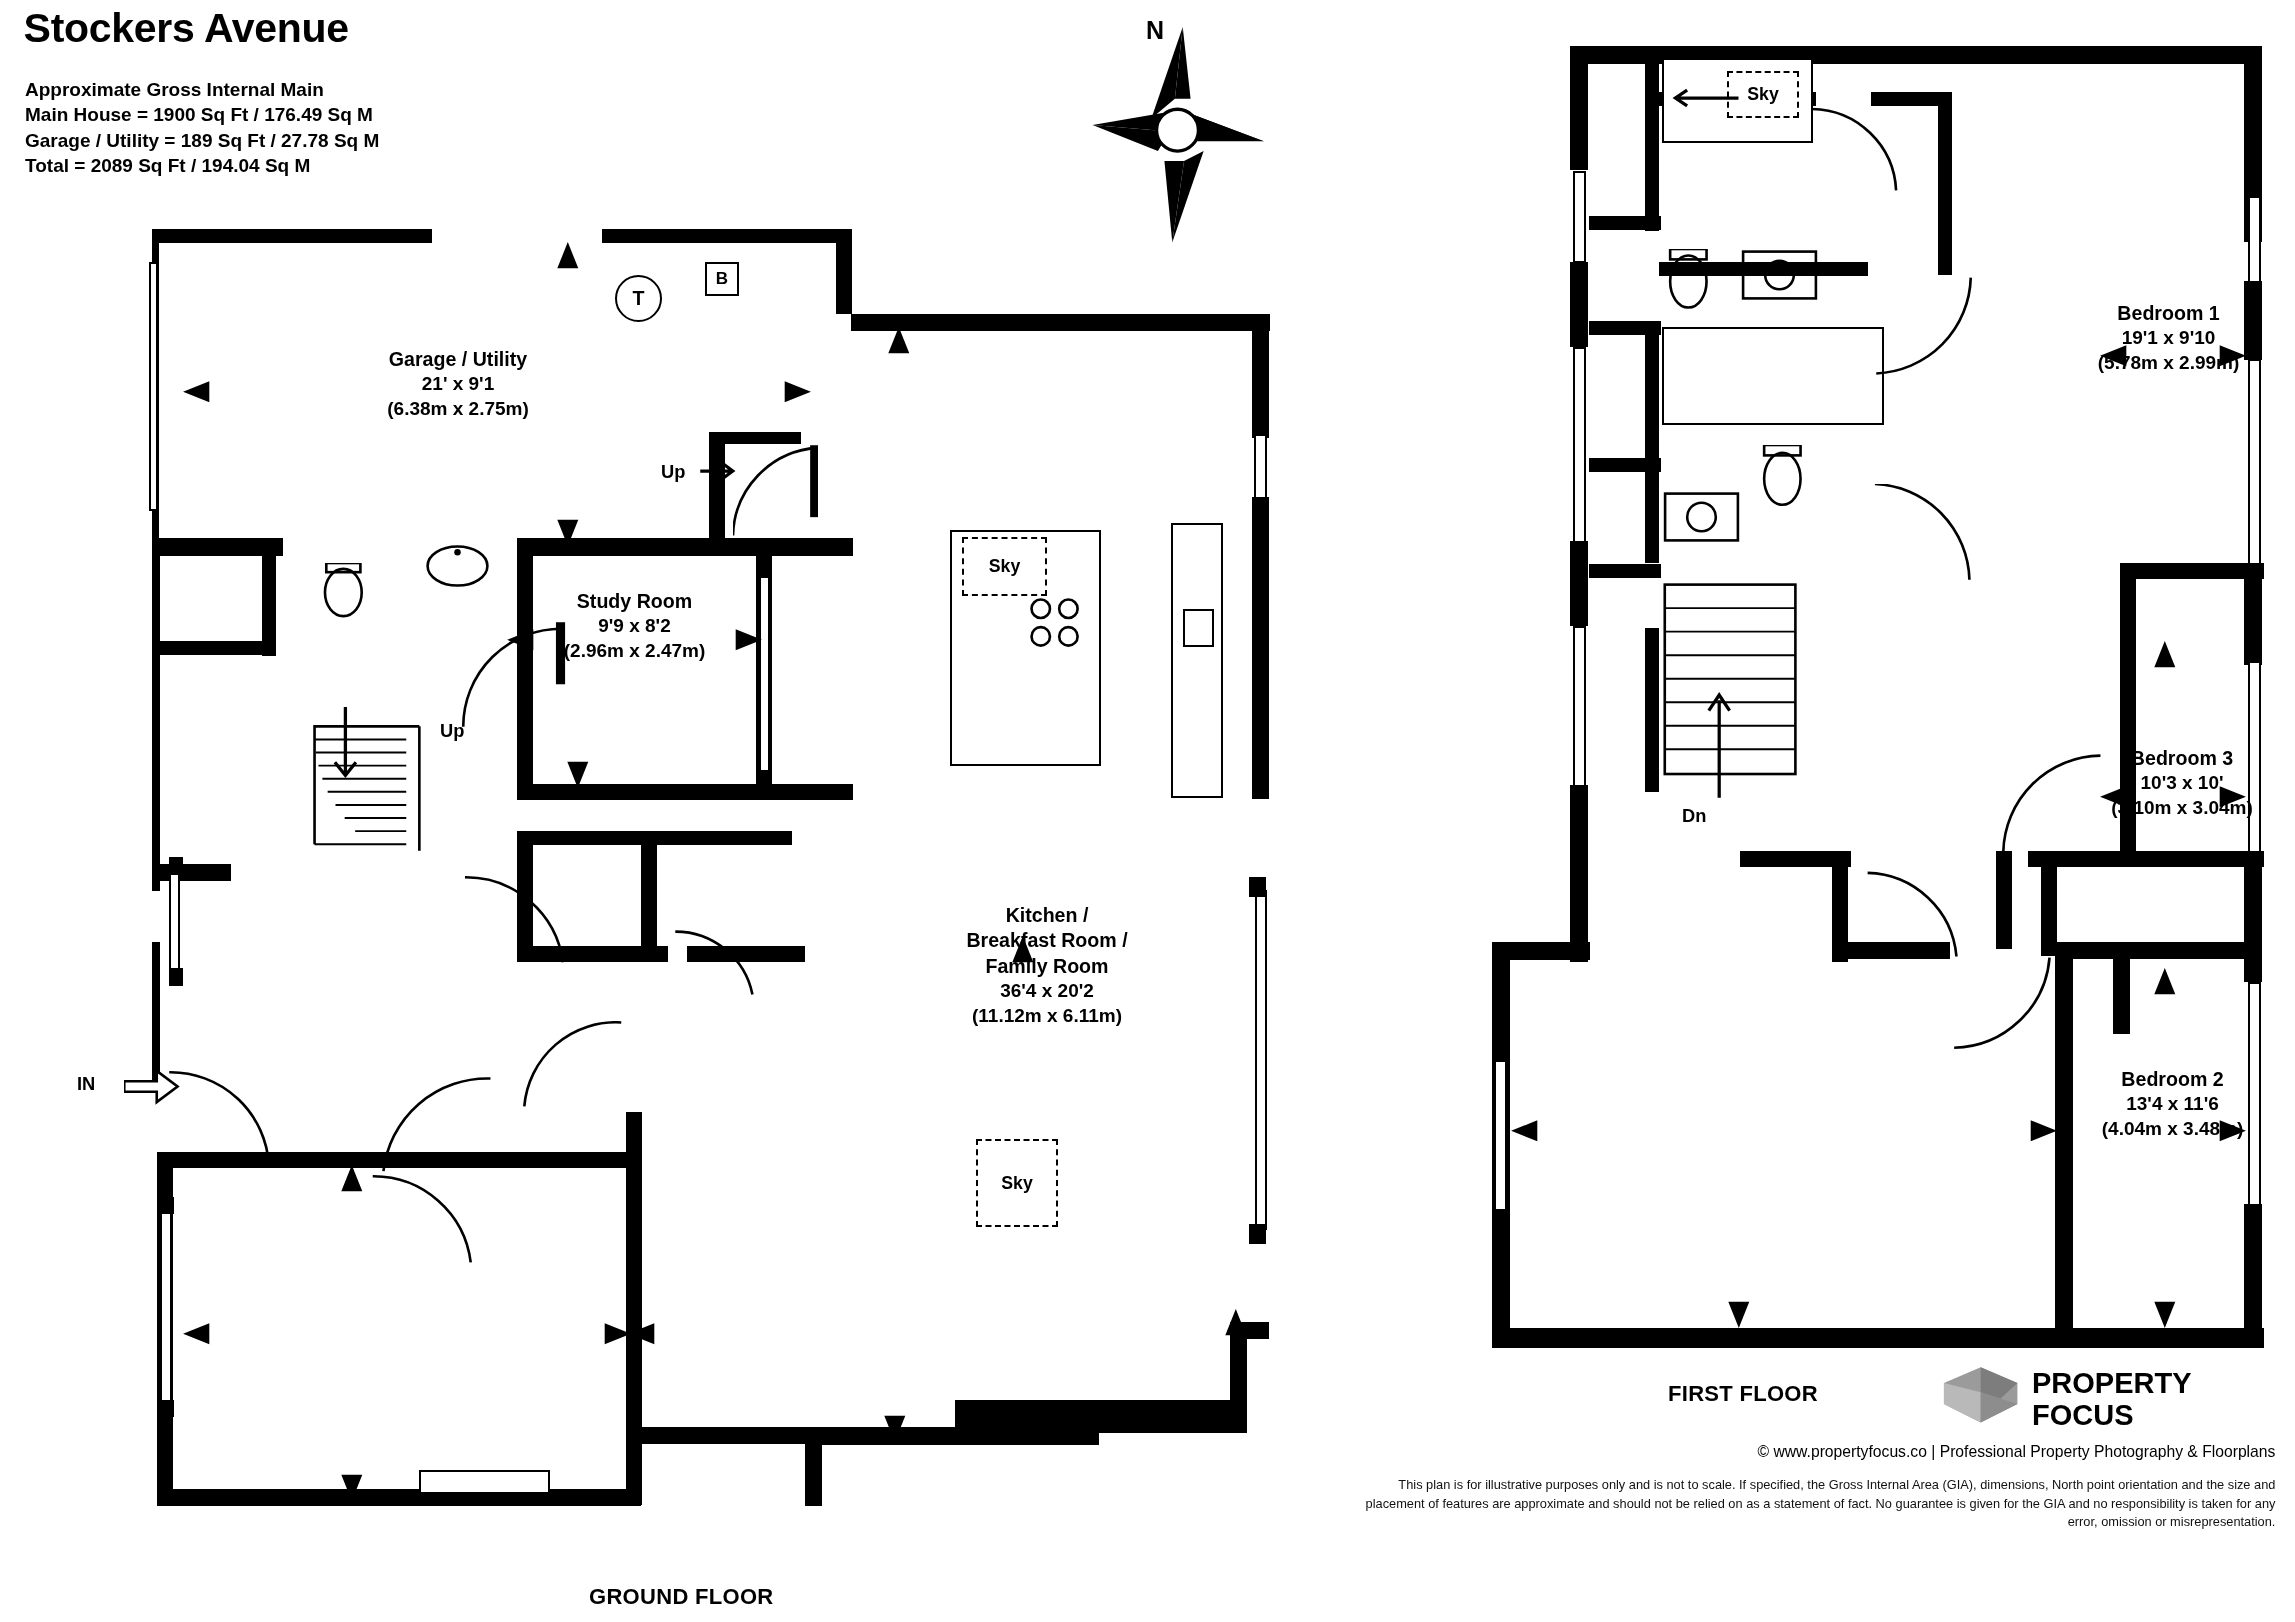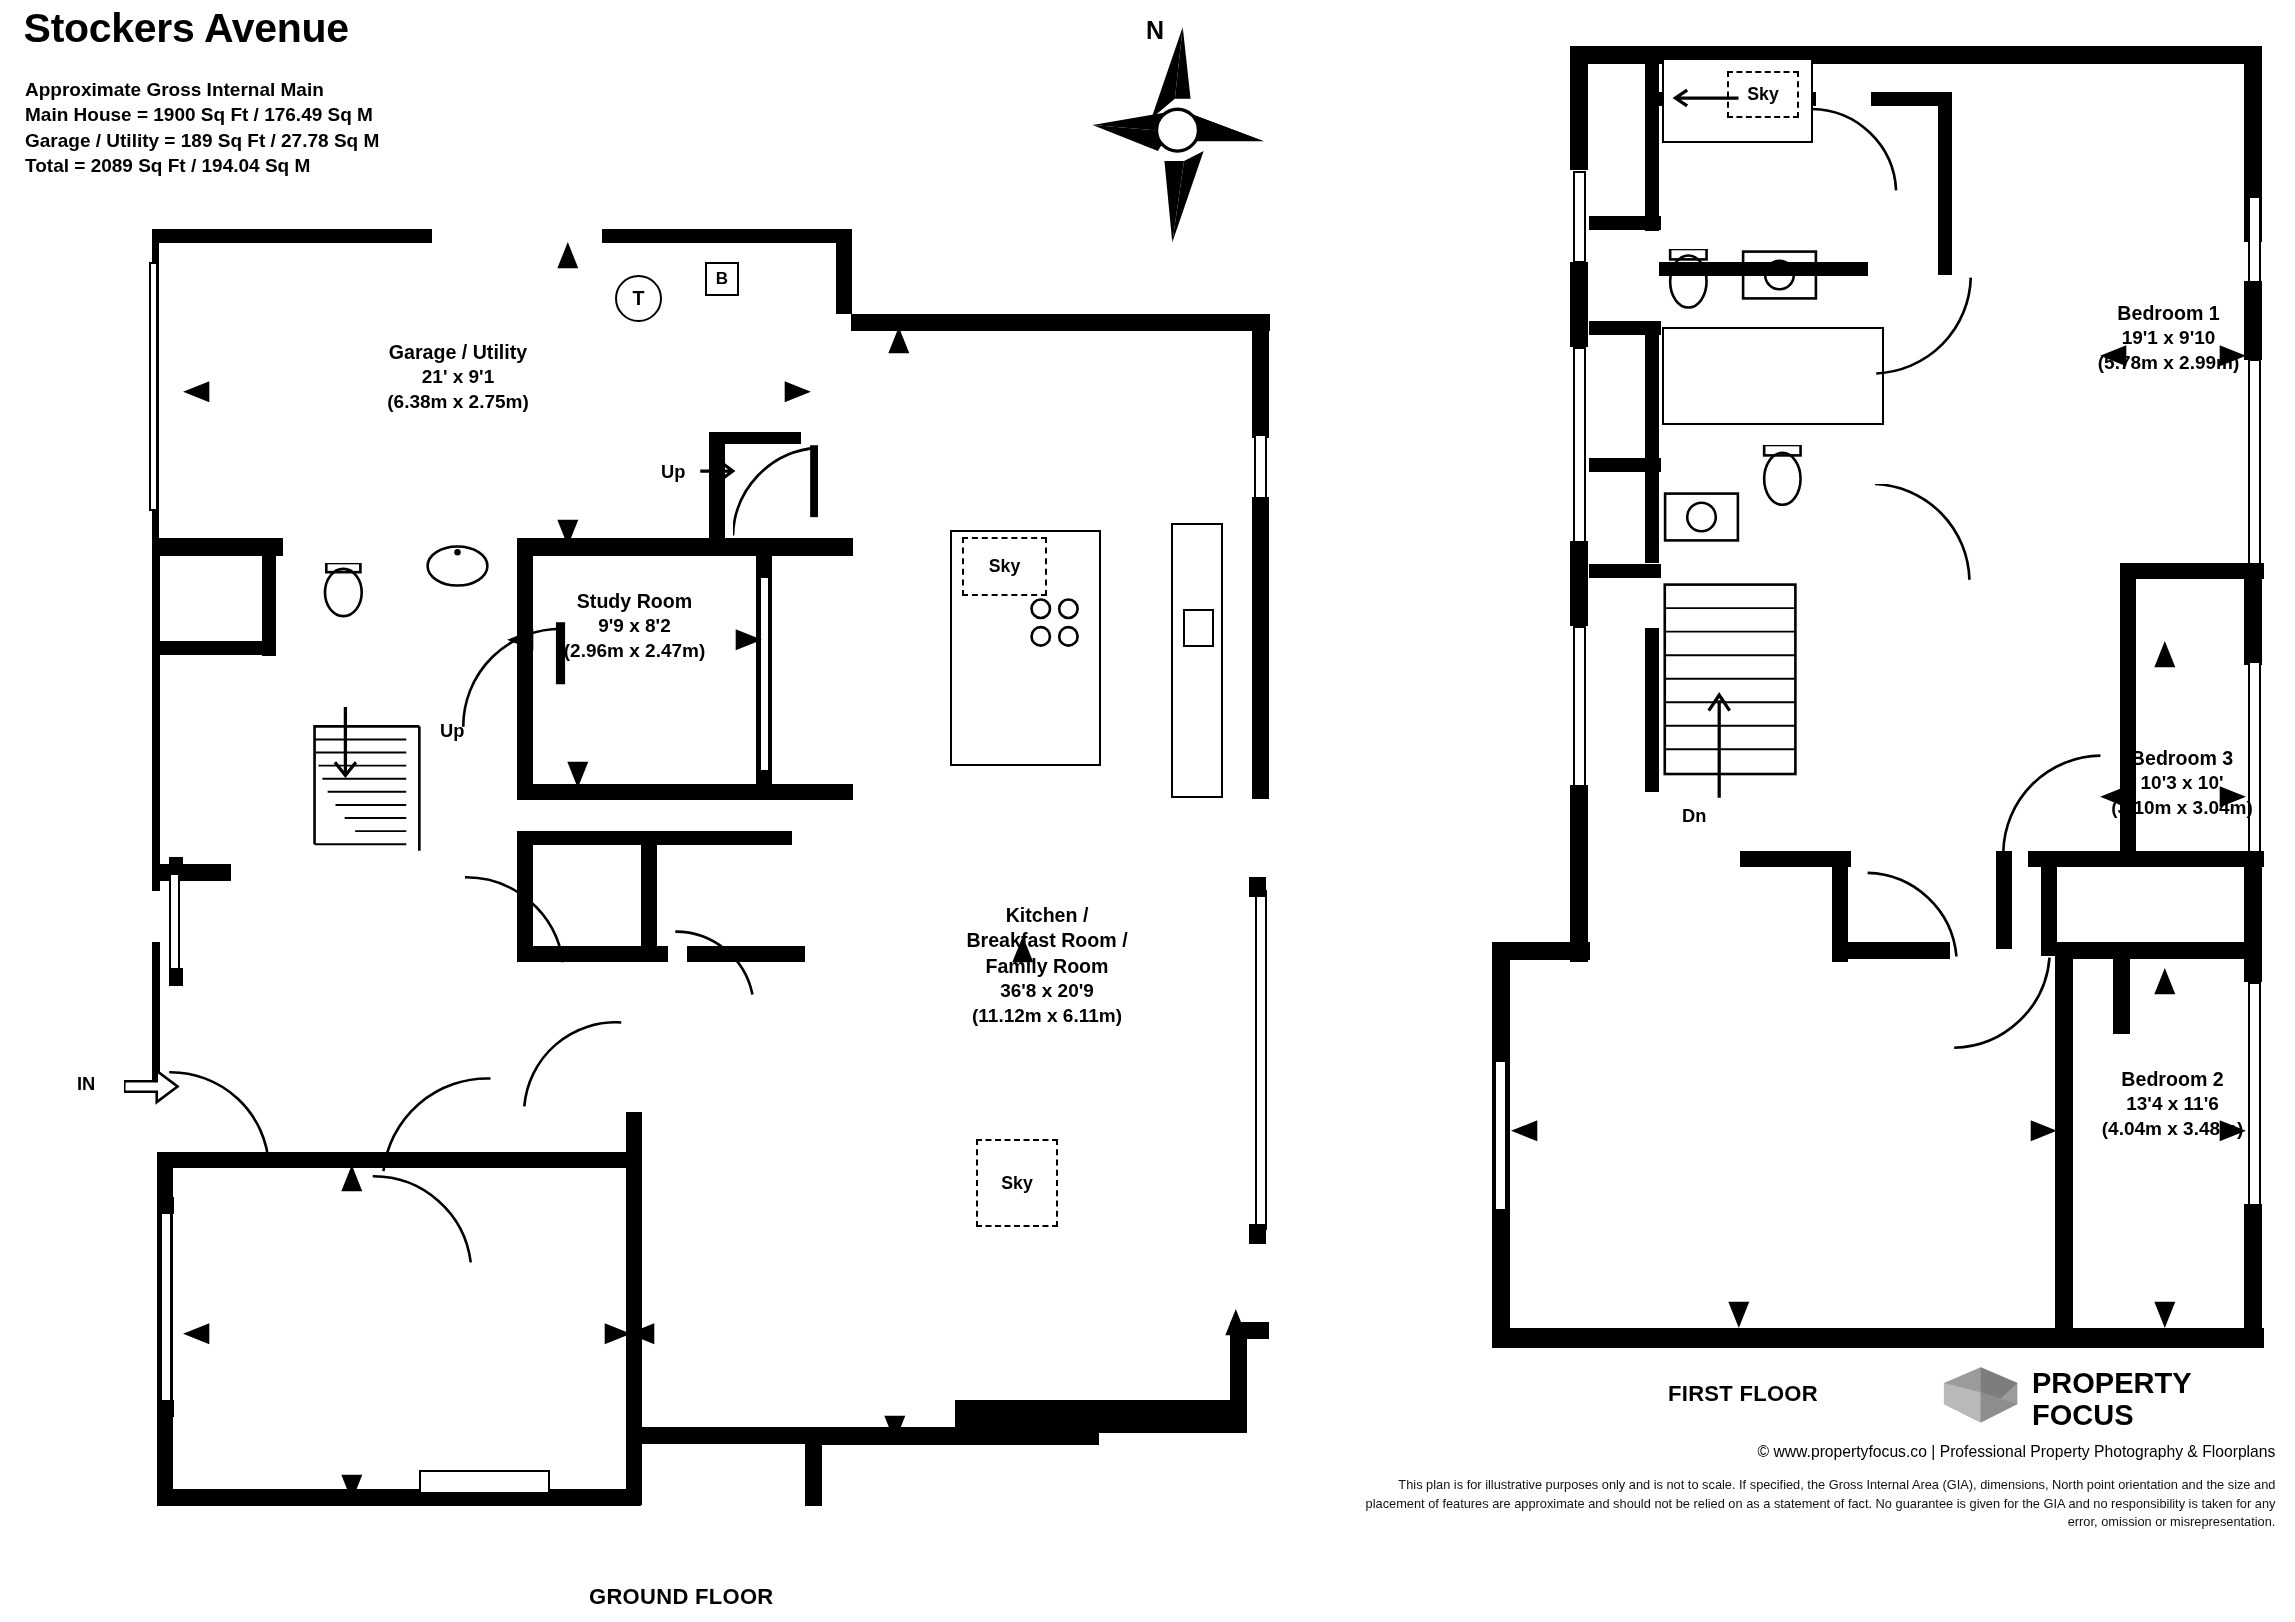--- a/index.html
+++ b/index.html
@@ -76,21 +76,21 @@
   <div class="wall" style="left:836px;top:229px;width:15.7px;height:85px;"></div>
   <div class="thinwall" style="left:152px;top:241px;width:6.5px;height:308px;"></div>
   <div class="win" style="left:149px;top:262px;width:9.2px;height:249px;"></div>
   <div class="wall" style="left:152px;top:538px;width:131px;height:18.3px;"></div>
   <div class="wall" style="left:517px;top:538px;width:336px;height:18.3px;"></div>
   <div class="wall" style="left:709px;top:432px;width:15.7px;height:124px;"></div>
   <div class="wall" style="left:709px;top:432px;width:92px;height:11.8px;"></div>
 
   <div class="wall" style="left:424px;top:229px;width:7.9px;height:14.4px;"></div>
 
-  <div class="room-label" style="left:327px;top:340px;width:262px;">
+  <div class="room-label" style="left:327px;top:347px;width:262px;">
     <div class="nm">Garage / Utility</div>
     <div class="dim">21' x 9'1</div>
     <div class="dim">(6.38m x 2.75m)</div>
   </div>
   <div class="circ" style="left:615px;top:275px;width:47px;height:47px;">
       <span>T</span>
     </div>
   <div class="sqbox" style="left:705px;top:262px;width:34px;height:34px;">
       <span>B</span>
     </div>
@@ -128,21 +128,21 @@
   <div class="plainbox" style="left:1183px;top:609px;width:31px;height:38px;"></div>
 
   <div class="sky-box" style="left:976px;top:1139px;width:82px;height:88px;">
       <span>Sky</span>
     </div>
 
   <div class="room-label" style="left:916px;top:903px;width:262px;">
     <div class="nm">Kitchen /</div>
     <div class="nm">Breakfast Room /</div>
     <div class="nm">Family Room</div>
-    <div class="dim">36'8 x 20'9</div>
+    <div class="dim">36'4 x 20'2</div>
     <div class="dim">(11.12m x 6.11m)</div>
   </div>
 
   <div class="wall" style="left:152px;top:538px;width:7.9px;height:353px;"></div>
   <div class="wall" style="left:152px;top:641px;width:118px;height:14.4px;"></div>
   <div class="wall" style="left:262px;top:538px;width:14.4px;height:118px;"></div>
   <div class="wall" style="left:152px;top:864px;width:79px;height:17px;"></div>
   <div class="wall" style="left:152px;top:942px;width:7.9px;height:144px;"></div>
   <div class="win" style="left:169px;top:870px;width:10.5px;height:105px;"></div>
   <div class="wall" style="left:169px;top:857px;width:14.4px;height:18.3px;"></div>

